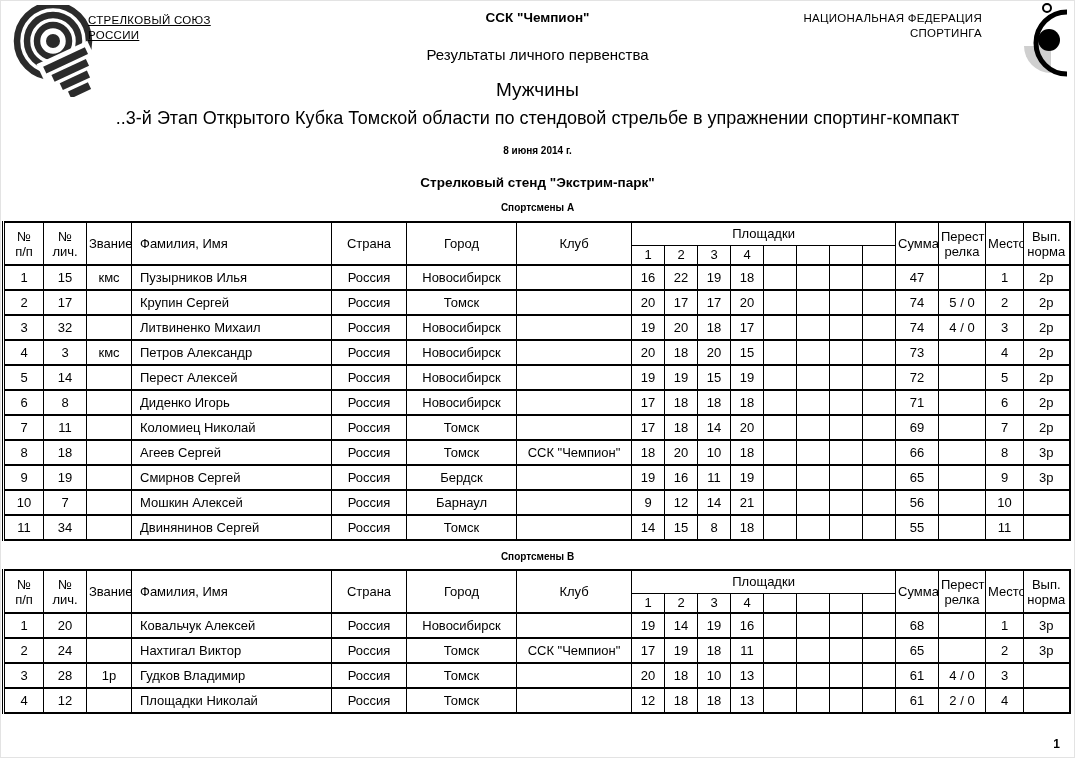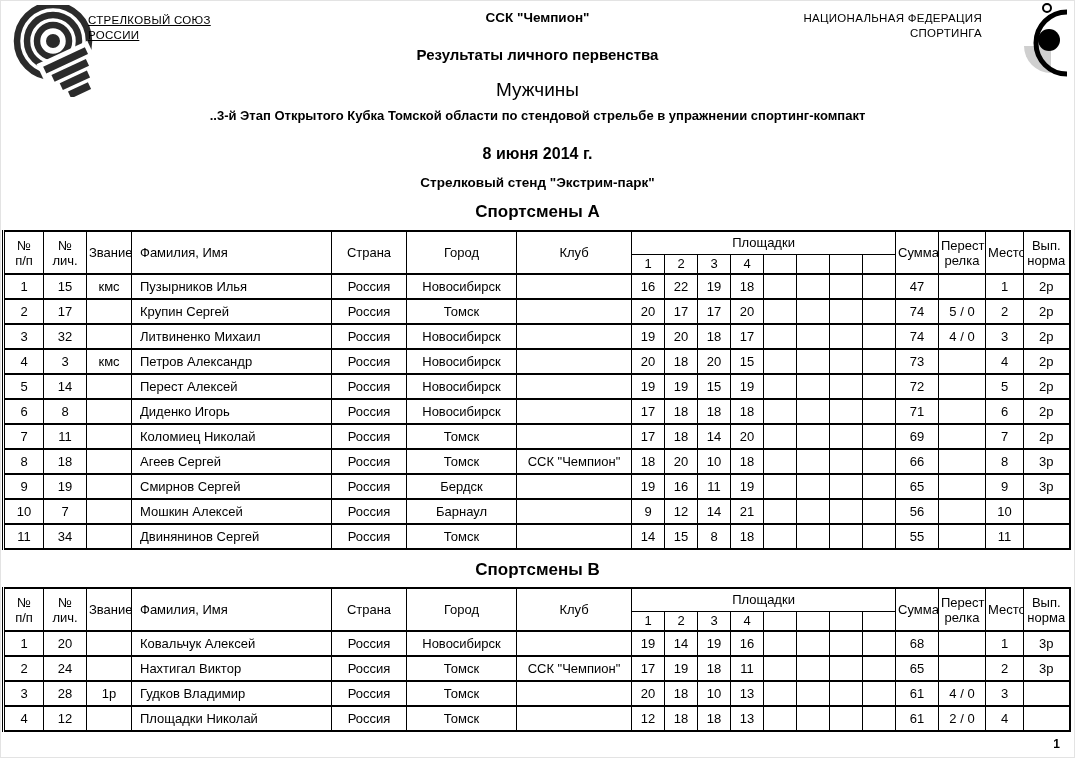--- a/index.html
+++ b/index.html
@@ -22,28 +22,28 @@
     font-size: 11.5px; line-height: 15px; letter-spacing: 0.3px; text-decoration: underline;
   }
   .org-right {
     position: absolute; right: 93px; top: 11px; text-align: right;
     font-size: 11.5px; line-height: 15px; letter-spacing: 0.3px;
   }
   .logo-right { position: absolute; right: 0; top: 2px; width: 64px; height: 84px; overflow: hidden; }
 
   .hline { position: absolute; left: 0; right: 0; text-align: center; }
   .h-club    { top: 10px;  font-size: 13.5px; font-weight: bold; }
-  .h-title   { top: 46px;  font-size: 15px;   font-weight: bold; }
+  .h-title   { top: 46px;  font-size: 15px;   font-weight: normal; }
   .h-cat     { top: 79px;  font-size: 19px; }
-  .h-event   { top: 108px; font-size: 13px; font-weight: bold; }
-  .h-date    { top: 145px; font-size: 16px; font-weight: bold; }
+  .h-event   { top: 108px; font-size: 18px; font-weight: normal; }
+  .h-date    { top: 145px; font-size: 10px; font-weight: bold; }
   .h-venue   { top: 175px; font-size: 13.5px; font-weight: bold; }
 
   .section-title {
-    text-align: center; font-size: 17px; font-weight: bold;
+    text-align: center; font-size: 10px; font-weight: bold;
   }
   .section-title.a { margin: 2px 0 8px 0; }
   .section-title.b { margin: 10px 0 7px 0; }
 
   
   table.results {
     margin-left: 2px;
     width: 1066px;
     table-layout: fixed;
     border-collapse: collapse;

